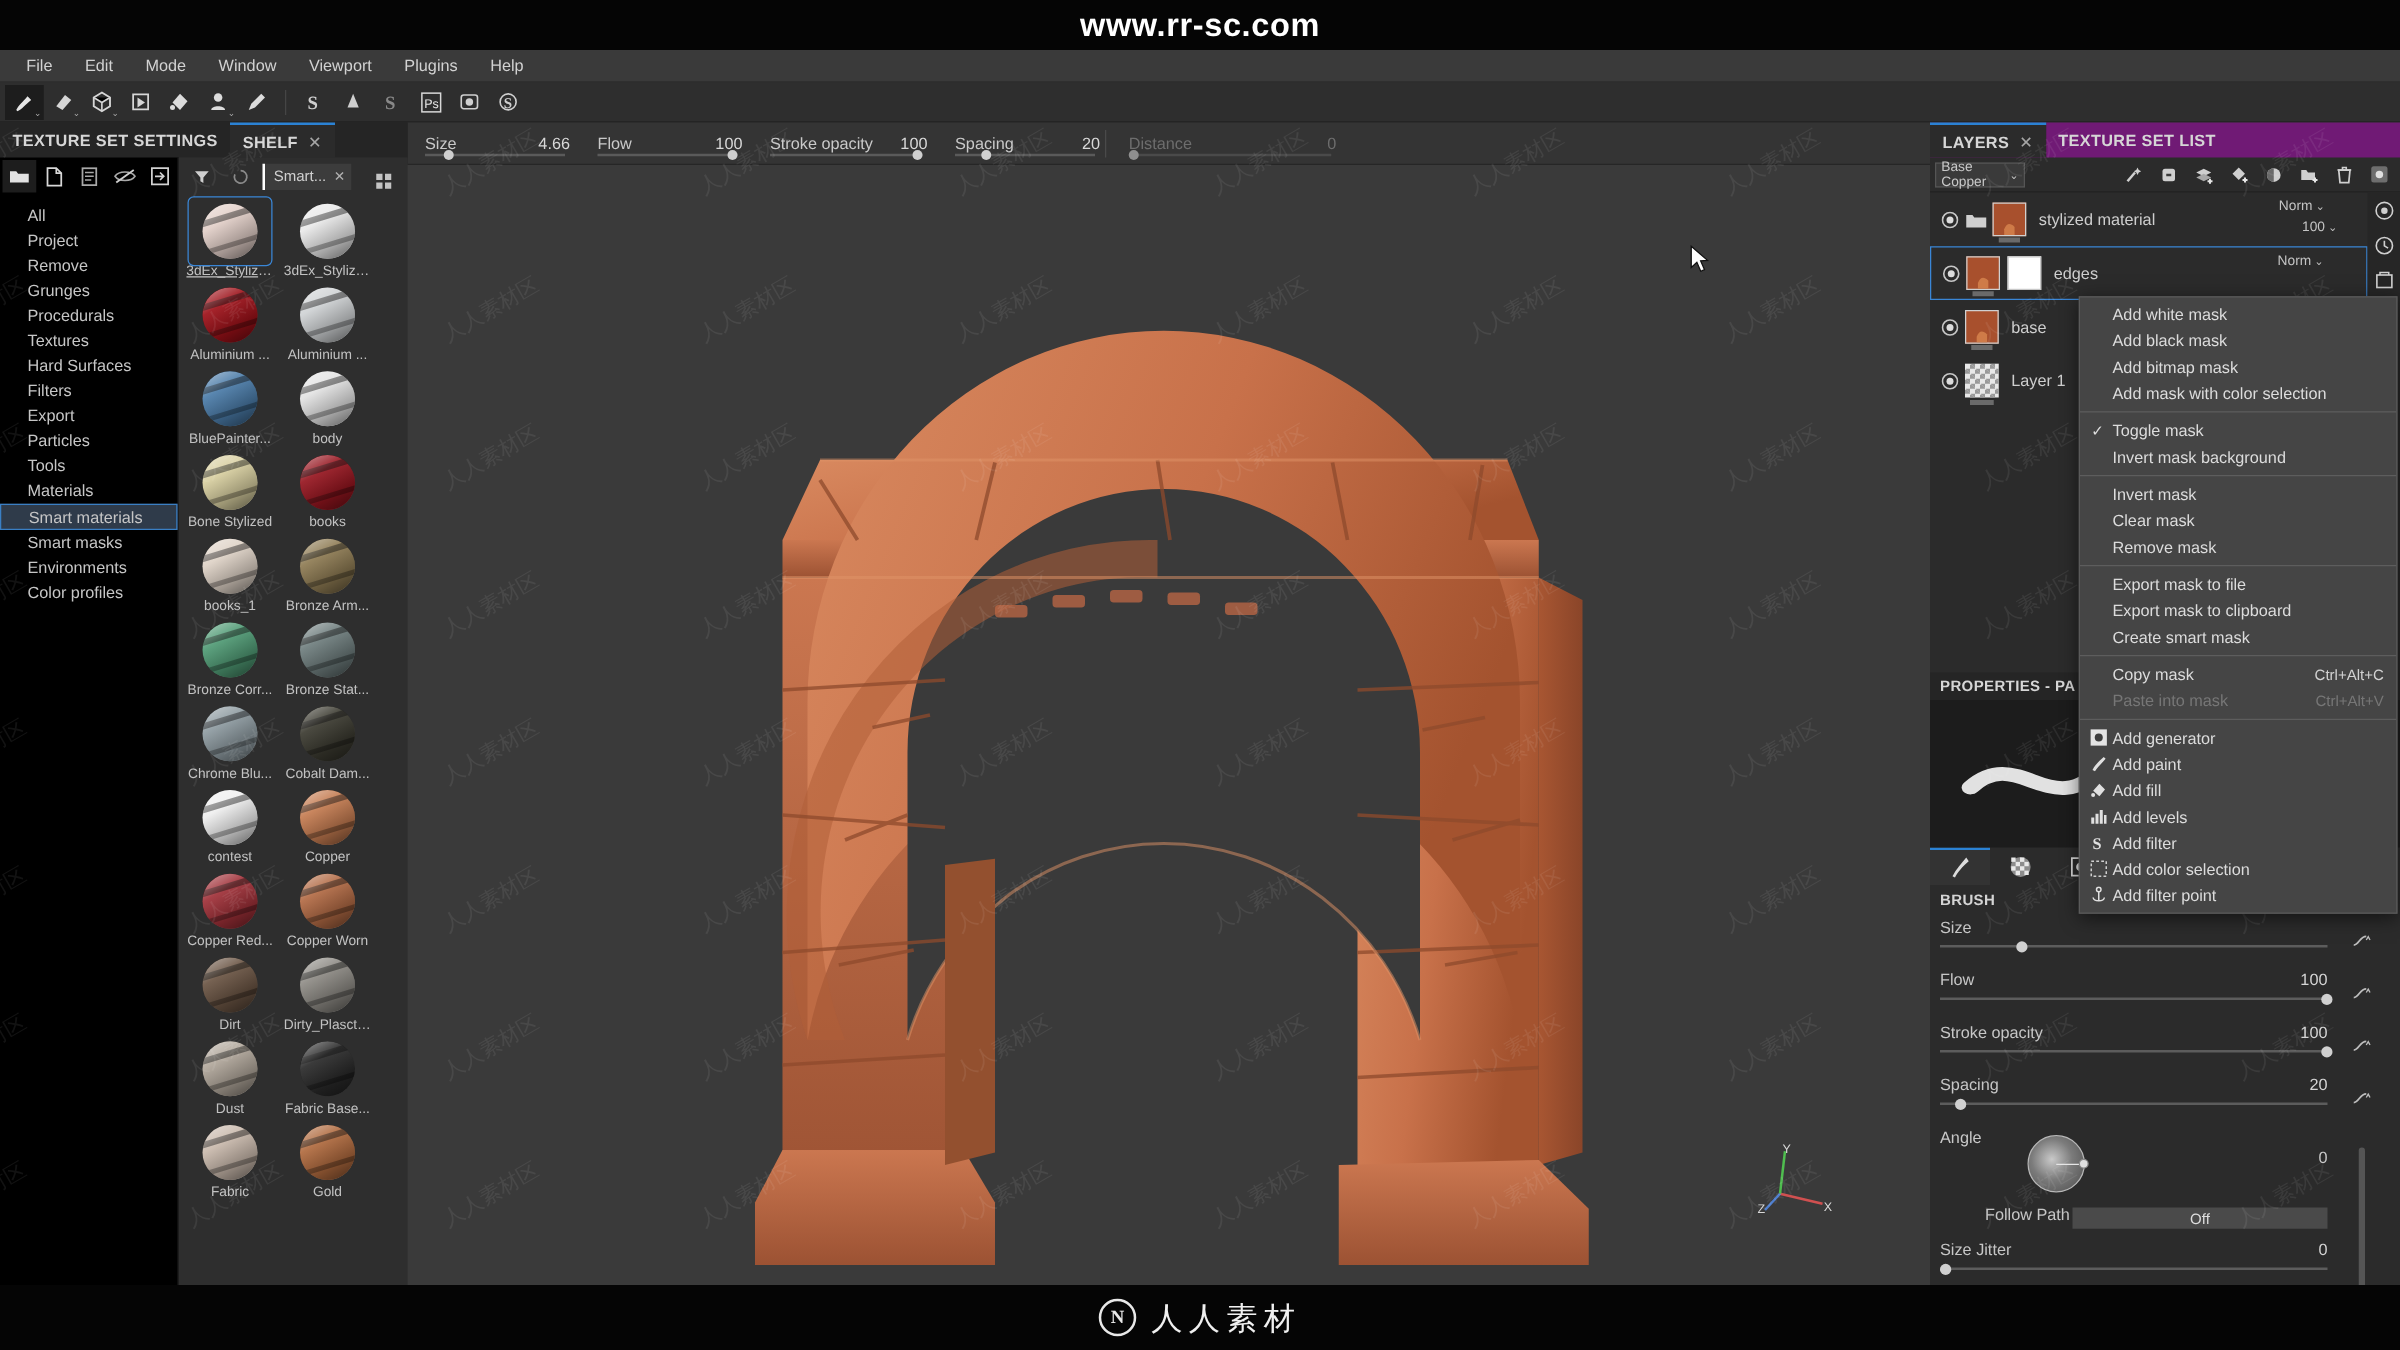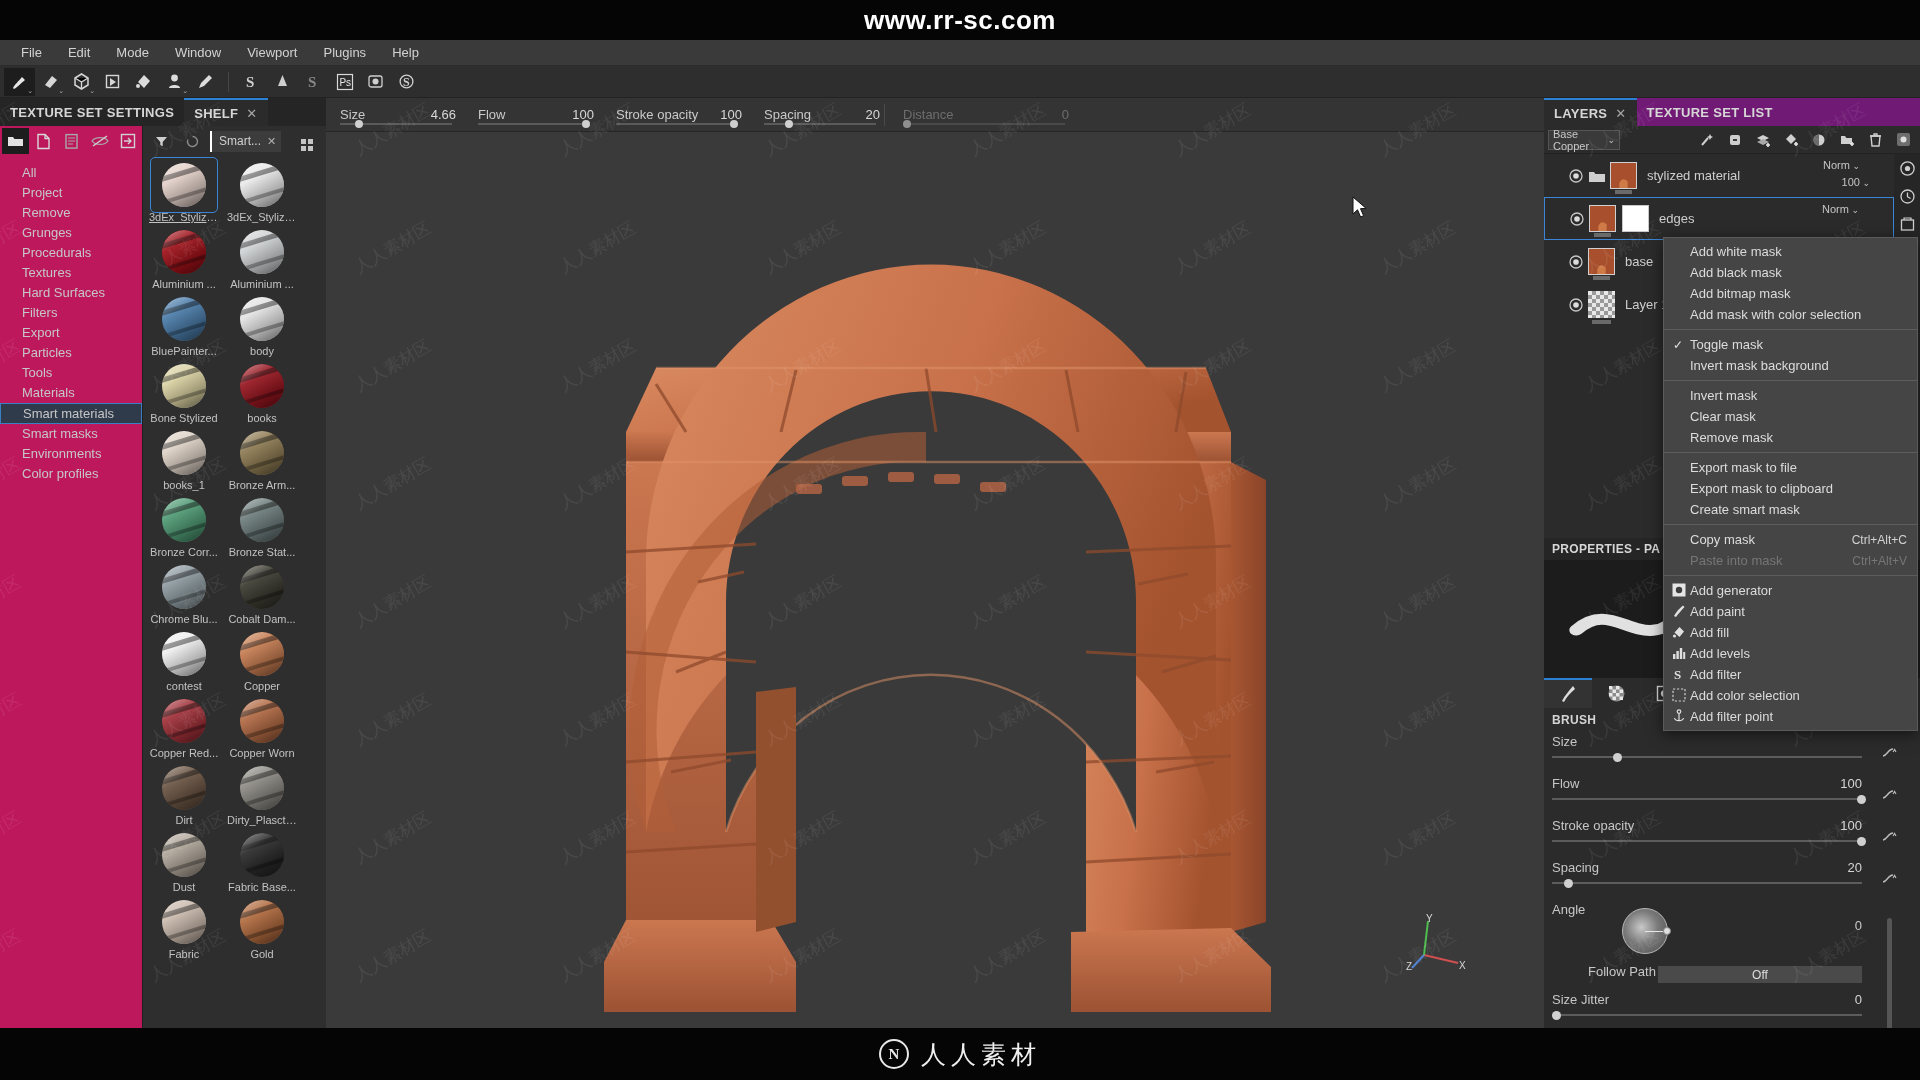--- a/index.html
+++ b/index.html
@@ -71,21 +71,21 @@
   .leftpanel { position:absolute; left:0; top:98px; width:326px; bottom:52px; background:#2b2b2b; }
   .tabrow { height:28px; background:#252525; display:flex; align-items:stretch; }
   .tab {
     display:flex; align-items:center; gap:8px; padding:0 10px;
     font-size:13px; font-weight:bold; letter-spacing:.3px; color:#d6d6d6; cursor:default;
   }
   .tab.sel { background:#2b2b2b; border-top:2px solid #2b82d4; }
   .tab .x { font-size:13px; color:#a5a5a5; font-weight:normal; }
 
   .shelfsplit { display:flex; height:calc(100% - 28px); }
-  .shelfleft { width:143px; background:#be185d; border-right:1px solid #1f1f1f; }
+  .shelfleft { width:143px; background:#000000; border-right:1px solid #1f1f1f; }
   .shelficons { height:30px; display:flex; align-items:center; padding-left:2px; gap:1px; }
   .sic { width:27px; height:26px; display:flex; align-items:center; justify-content:center; }
   .sic.on { background:#1d1d1d; }
   .catlist { padding-top:7px; }
   .cat { height:20px; line-height:20px; padding-left:22px; font-size:13px; color:#c6c6c6; cursor:default; }
   .cat.sel { background:#2f3b4a; border:1px solid #3a7fc4; height:21px; line-height:19px; }
 
   .shelfright { flex:1; background:#2e2e2e; position:relative; overflow:hidden; }
   .shelftop { height:30px; display:flex; align-items:center; gap:4px; padding-left:5px; }
   .filterchip {
@@ -134,21 +134,21 @@
   .lyr-toolrow { height:27px; display:flex; align-items:center; padding:0 4px; gap:2px; }
   .dd-basecolor {
     width:72px; height:20px; background:#3a3a3a; border:1px solid #555;
     display:flex; align-items:center; justify-content:space-between; padding:0 4px;
     font-size:11px; color:#c8c8c8;
   }
   .lyr-toolrow .spacer { flex:1; }
   .lic { width:26px; height:24px; display:flex; align-items:center; justify-content:center; }
 
   .layerlist { position:relative; height:385px; border-top:1px solid #222; }
-  .lrow { height:43px; display:flex; align-items:center; padding-left:22px; position:relative; }
+  .lrow { height:43px; display:flex; align-items:center; padding-left:6px; position:relative; }
   .lrow.sel { border:1px solid #3a86d6; }
   .eye { width:20px; display:flex; align-items:center; justify-content:center; }
   .lthumb { width:27px; height:27px; margin-left:2px; position:relative; }
   .lthumb .ubar { position:absolute; left:4px; right:4px; bottom:-6px; height:4px; background:#6a6a6a; }
   .lname { margin-left:10px; font-size:13px; color:#cecece; }
   .lblend { position:absolute; right:34px; top:5px; font-size:11px; color:#c4c4c4; }
   .lop { position:absolute; right:24px; top:22px; font-size:11px; color:#c4c4c4; }
   .checker {
     background-image:
       linear-gradient(45deg,#999 25%,transparent 25%,transparent 75%,#999 75%),

